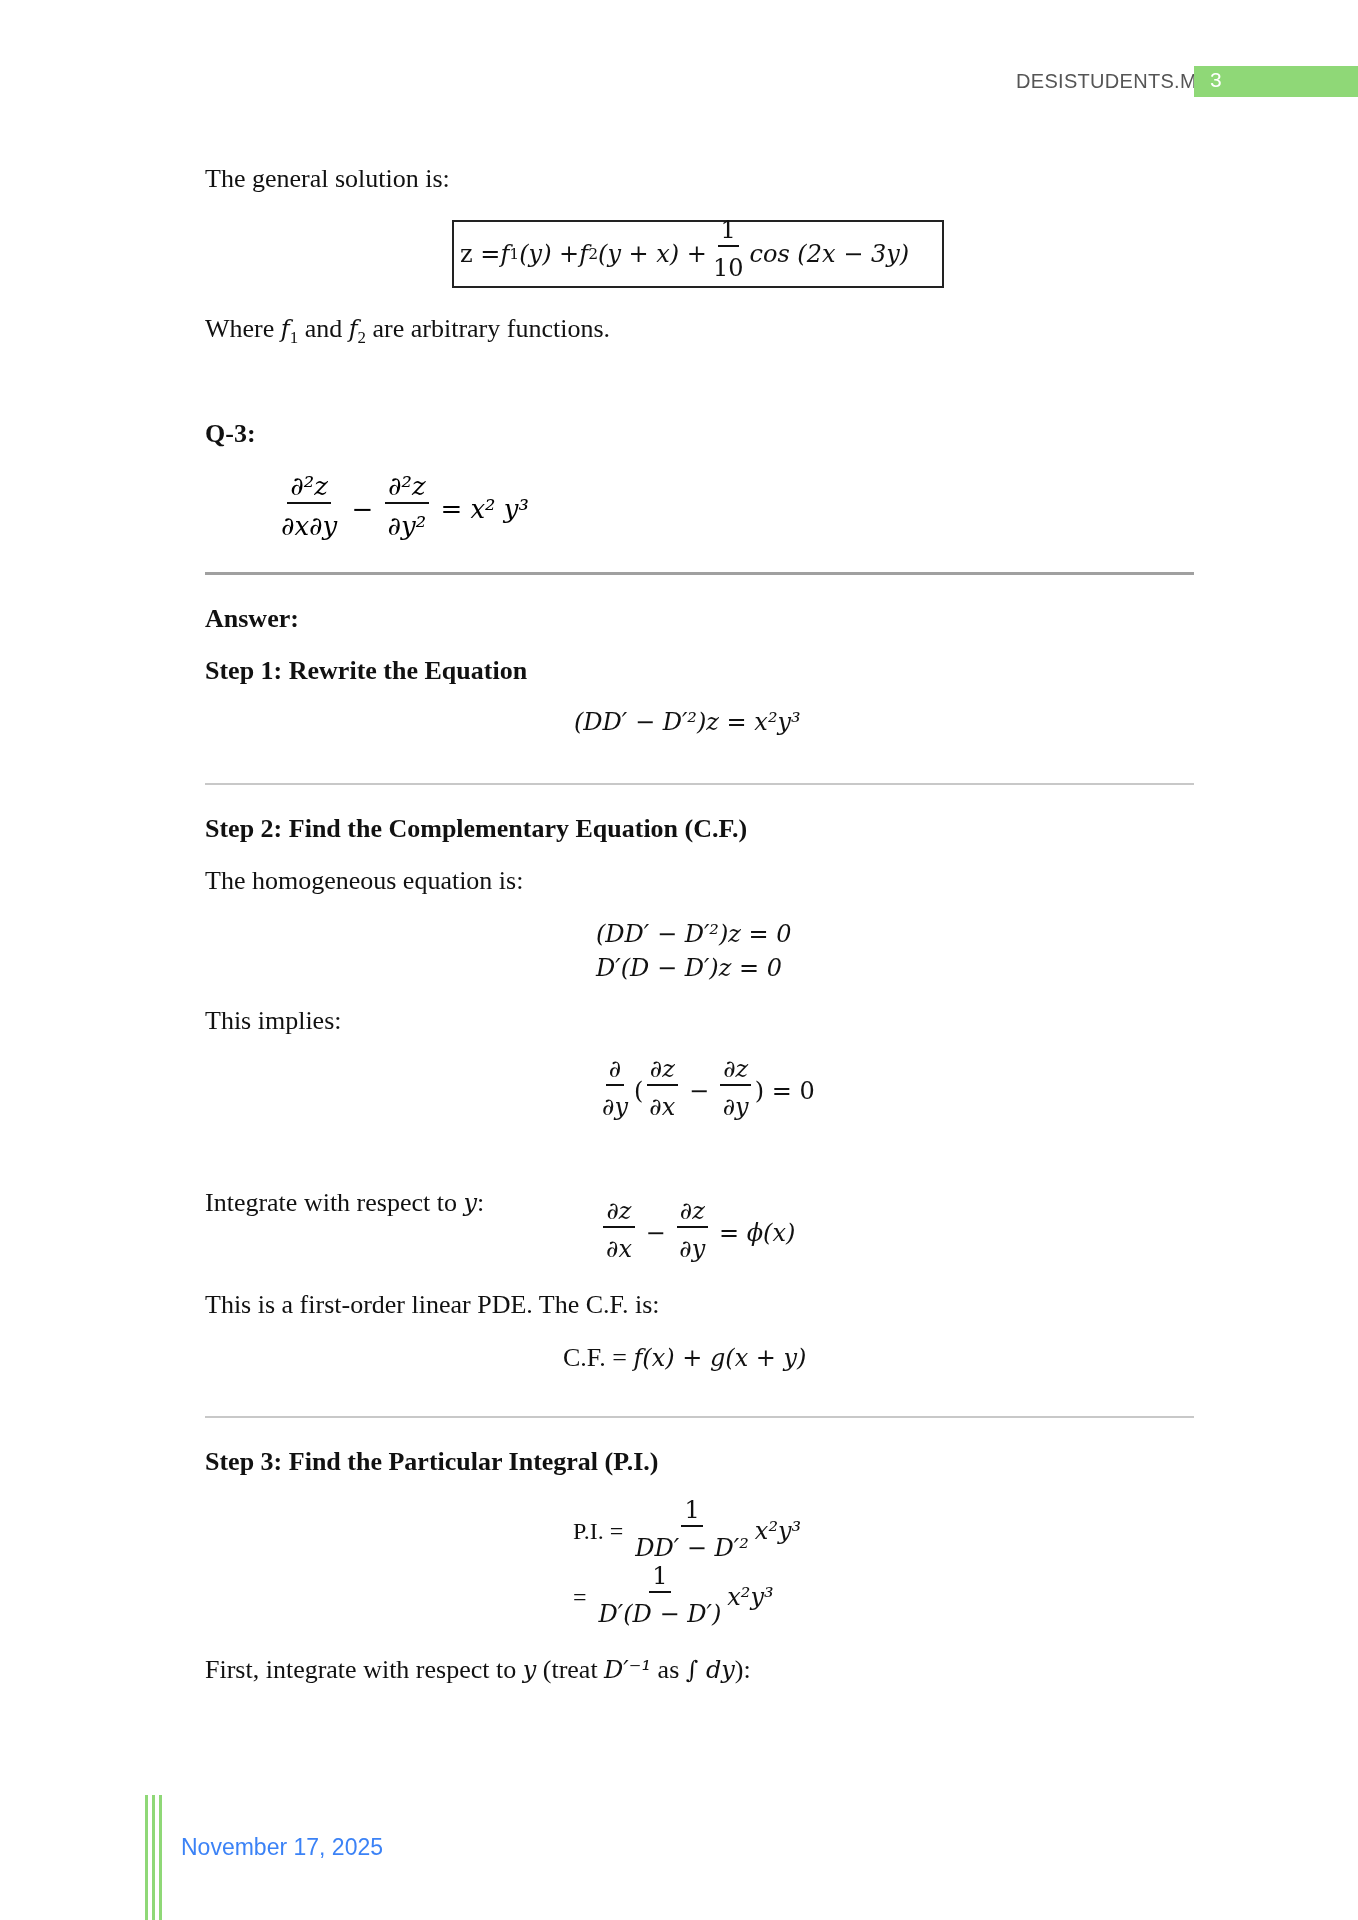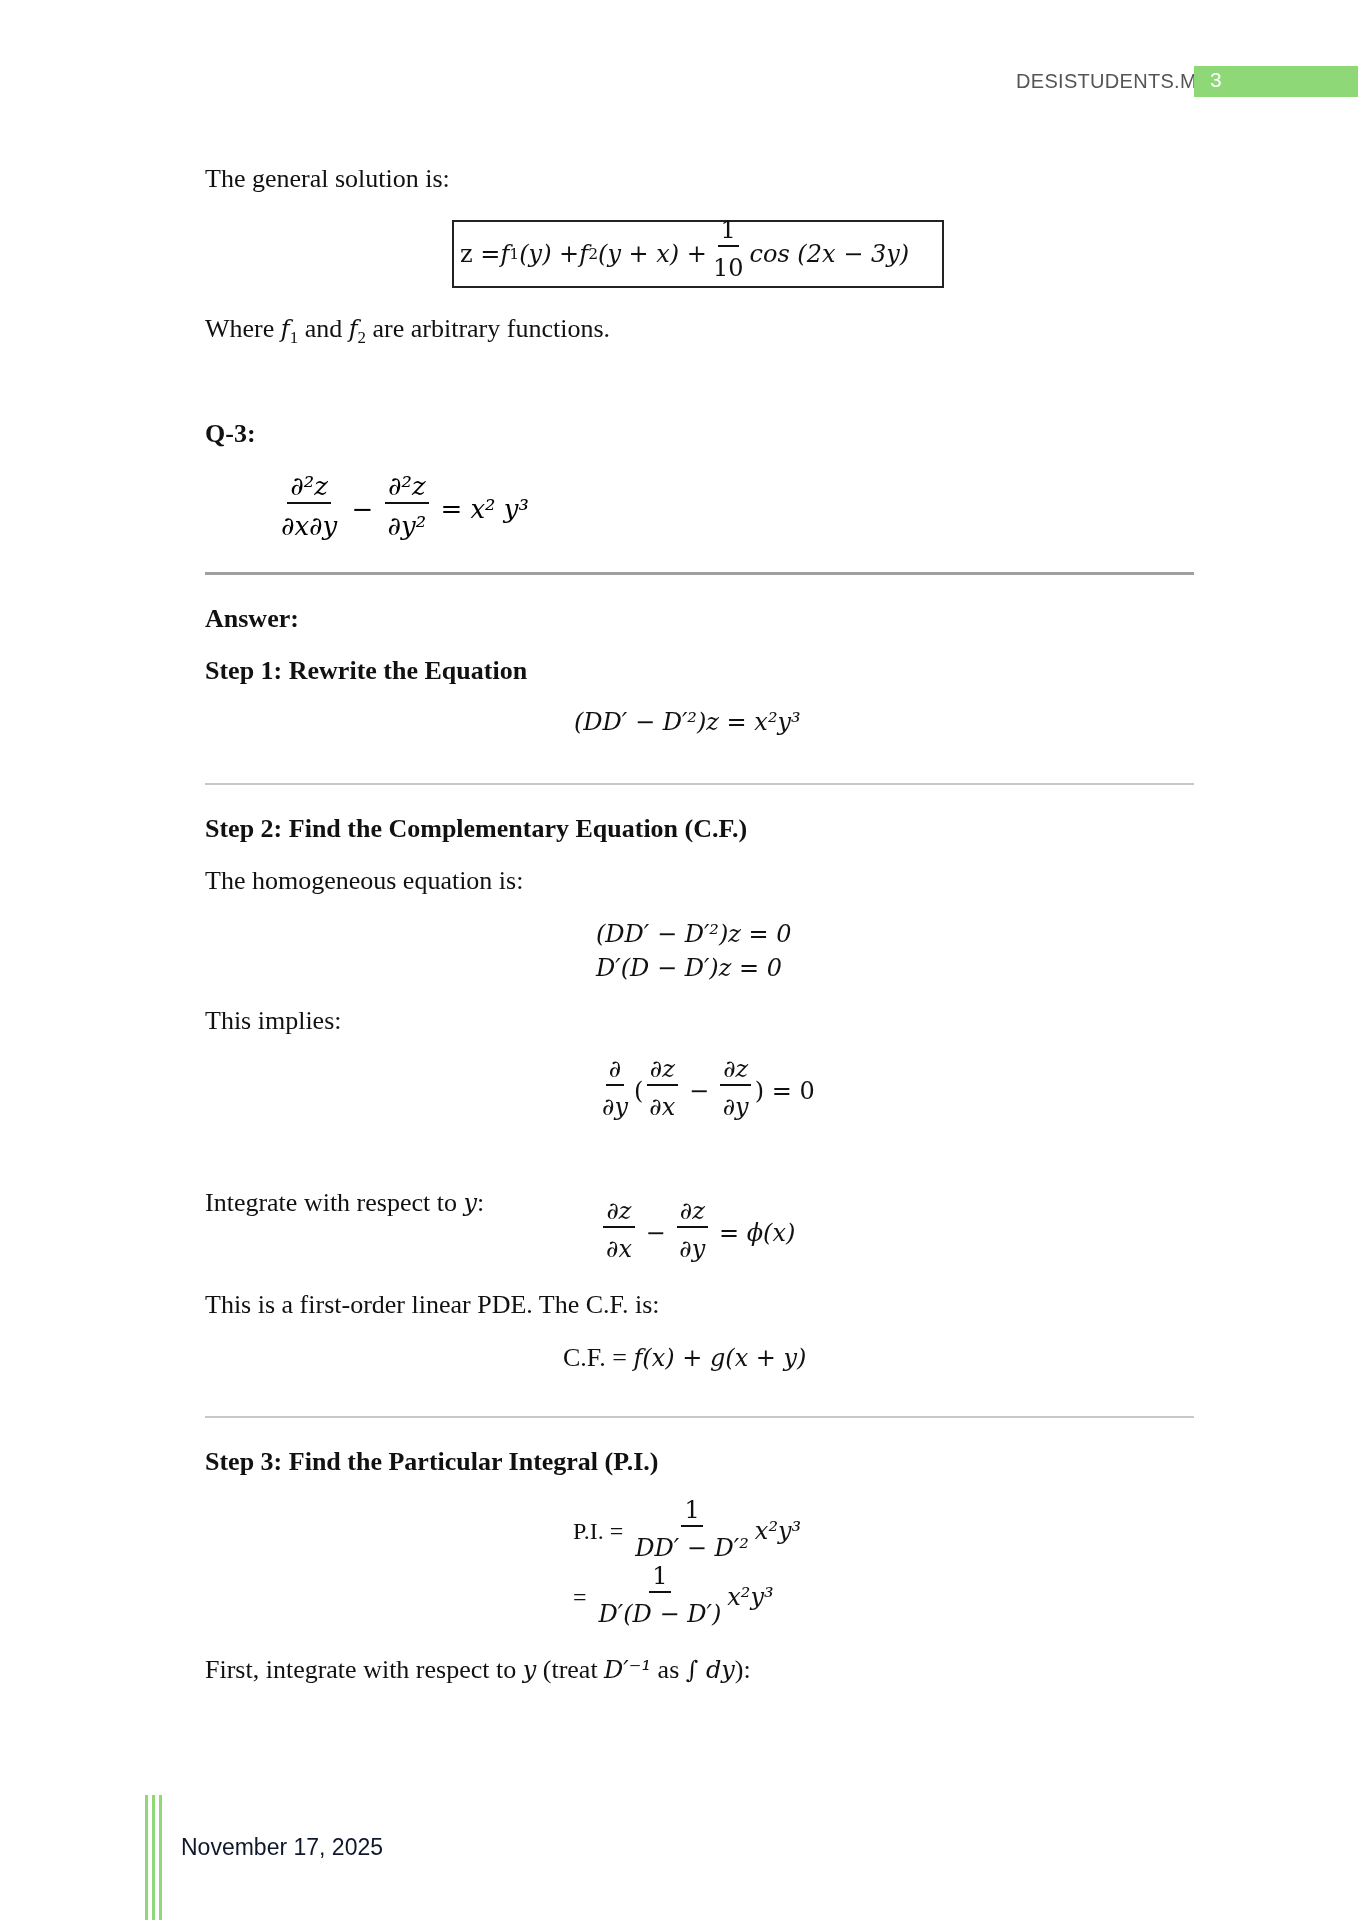--- a/index.html
+++ b/index.html
@@ -29,21 +29,21 @@
   .frac .num { border-bottom: 2px solid #111; padding: 0 3px; line-height: 1.15; }
   .frac .den { padding: 8px 3px; line-height: 1.15; }
   .boxed {
     left: 452px; top: 220px; width: 492px; height: 68px; border: 2px solid #222;
     display: flex; align-items: center; padding-left: 6px; box-sizing: border-box; white-space: nowrap;
   }
   .rule-thick { left: 205px; top: 572px; width: 989px; height: 3px; background: #a0a0a0; }
   .rule-thin { left: 205px; width: 989px; height: 2px; background: #c8c8c8; }
   .footer-lines { left: 145px; top: 1795px; width: 18px; height: 125px; }
   .footer-lines span { position: absolute; top: 0; width: 3px; height: 125px; background: #8fd877; }
-  .footer-date { left: 181px; top: 1834px; font-family: "Liberation Sans", sans-serif; font-size: 23px; color: #0f172a; }
+  .footer-date { left: 181px; top: 1834px; font-family: "Liberation Sans", sans-serif; font-size: 23px; color: #3b82f6; }
   .center-eq { white-space: nowrap; }
 </style>
 </head>
 <body>
 
 <div class="abs hdr-site">DESISTUDENTS.ME</div>
 <div class="abs hdr-bar"></div>
 <div class="abs hdr-page">3</div>
 
 <div class="abs txt" style="top:164px;">The general solution is:</div>

